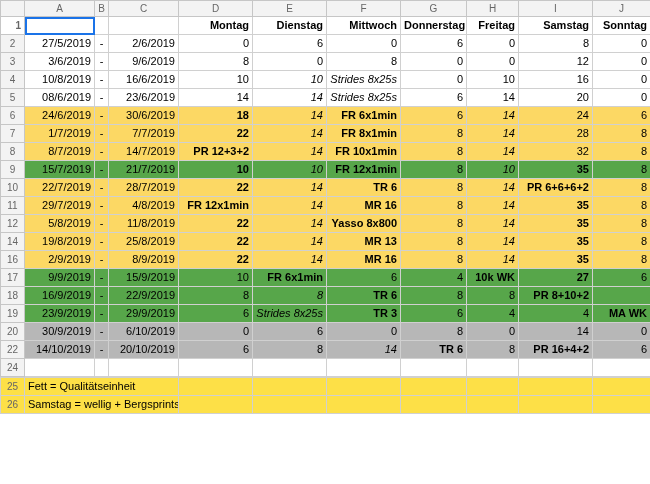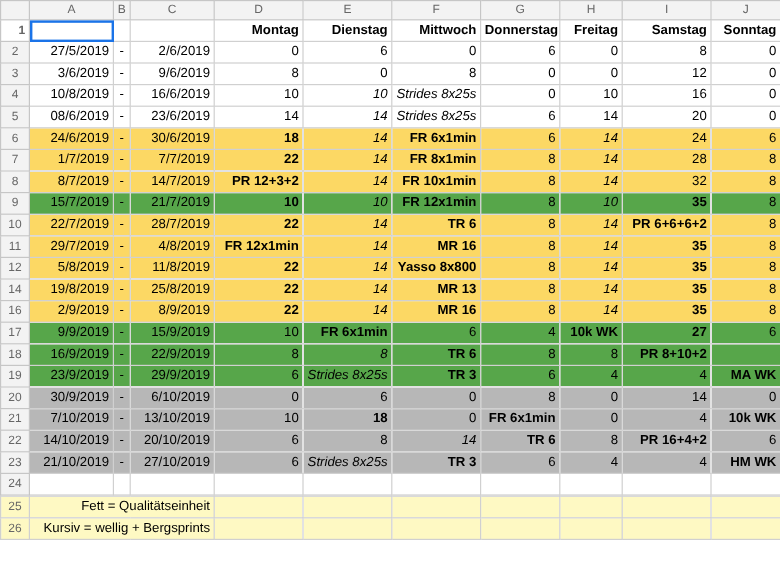--- a/index.html
+++ b/index.html
@@ -40,35 +40,35 @@
     width:24px;
   }
   .corner{
     background:#f3f3f3;
     border:1px solid #c6c6c6;
     width:24px;
   }
 
   .r{text-align:right;}
   .c{text-align:center;}
-  .l{text-align:right;}
+  .l{text-align:left;}
   .b{font-weight:bold;}
   .i{font-style:italic;}
 
   .yellow{background:#fcd864;}
   .green{background:#57a64a;}
   .gray{background:#b7b7b7;}
   .white{background:#ffffff;}
 
   
   .hdrrow td{font-weight:bold;text-align:right;background:#ffffff;}
   .hdrrow td.blank{background:#ffffff;}
   
   .sel{outline:2px solid #1a73e8;outline-offset:-2px;}
-  .note td{border:1px solid #d0d0d0;background:#fef9c3;}
+  .note td{border:1px solid #d0d0d0;background:#fde047;}
 </style>
 </head>
 <body>
 
 <table>
   <colgroup>
     <col style="width:24px">
       <col style="width:70px">
       <col style="width:14px">
       <col style="width:70px">
@@ -327,59 +327,33 @@
         <td class="gray r">6/10/2019</td>
         <td class="gray r">0</td>
         <td class="gray r">6</td>
         <td class="gray r">0</td>
         <td class="gray r">8</td>
         <td class="gray r">0</td>
         <td class="gray r">14</td>
         <td class="gray r">0</td>
       </tr>
       <tr>
-        <td class="rownum">21</td>
-        <td class="gray r">7/10/2019</td>
-        <td class="gray c">-</td>
-        <td class="gray r">13/10/2019</td>
-        <td class="gray r">10</td>
-        <td class="gray r b">18</td>
-        <td class="gray r">0</td>
-        <td class="gray r b">FR 6x1min</td>
-        <td class="gray r">0</td>
-        <td class="gray r">4</td>
-        <td class="gray r b">10k WK</td>
-      </tr>
-      <tr>
         <td class="rownum">22</td>
         <td class="gray r">14/10/2019</td>
         <td class="gray c">-</td>
         <td class="gray r">20/10/2019</td>
         <td class="gray r">6</td>
         <td class="gray r">8</td>
         <td class="gray r i">14</td>
         <td class="gray r b">TR 6</td>
         <td class="gray r">8</td>
         <td class="gray r b">PR 16+4+2</td>
         <td class="gray r">6</td>
       </tr>
       <tr>
-        <td class="rownum">23</td>
-        <td class="gray r">21/10/2019</td>
-        <td class="gray c">-</td>
-        <td class="gray r">27/10/2019</td>
-        <td class="gray r">6</td>
-        <td class="gray r i">Strides 8x25s</td>
-        <td class="gray r b">TR 3</td>
-        <td class="gray r">6</td>
-        <td class="gray r">4</td>
-        <td class="gray r">4</td>
-        <td class="gray r b">HM WK</td>
-      </tr>
-      <tr>
         <td class="rownum">24</td>
         <td class="white r"></td>
         <td class="white c"></td>
         <td class="white r"></td>
         <td class="white r"></td>
         <td class="white r"></td>
         <td class="white r"></td>
         <td class="white r"></td>
         <td class="white r"></td>
         <td class="white r"></td>
@@ -409,21 +383,21 @@
         <td class="white"></td>
         <td class="white"></td>
         <td class="white"></td>
         <td class="white"></td>
         <td class="white"></td>
         <td class="white"></td>
         <td class="white"></td>
       </tr>
       <tr class="note">
         <td class="rownum">26</td>
-        <td class="l white" colspan="3">Kursiv = wellig + Bergsprints</td>
+        <td class="l white" colspan="3">Samstag = wellig + Bergsprints</td>
         <td class="white"></td>
         <td class="white"></td>
         <td class="white"></td>
         <td class="white"></td>
         <td class="white"></td>
         <td class="white"></td>
         <td class="white"></td>
       </tr>
     </tbody>
 </table>

